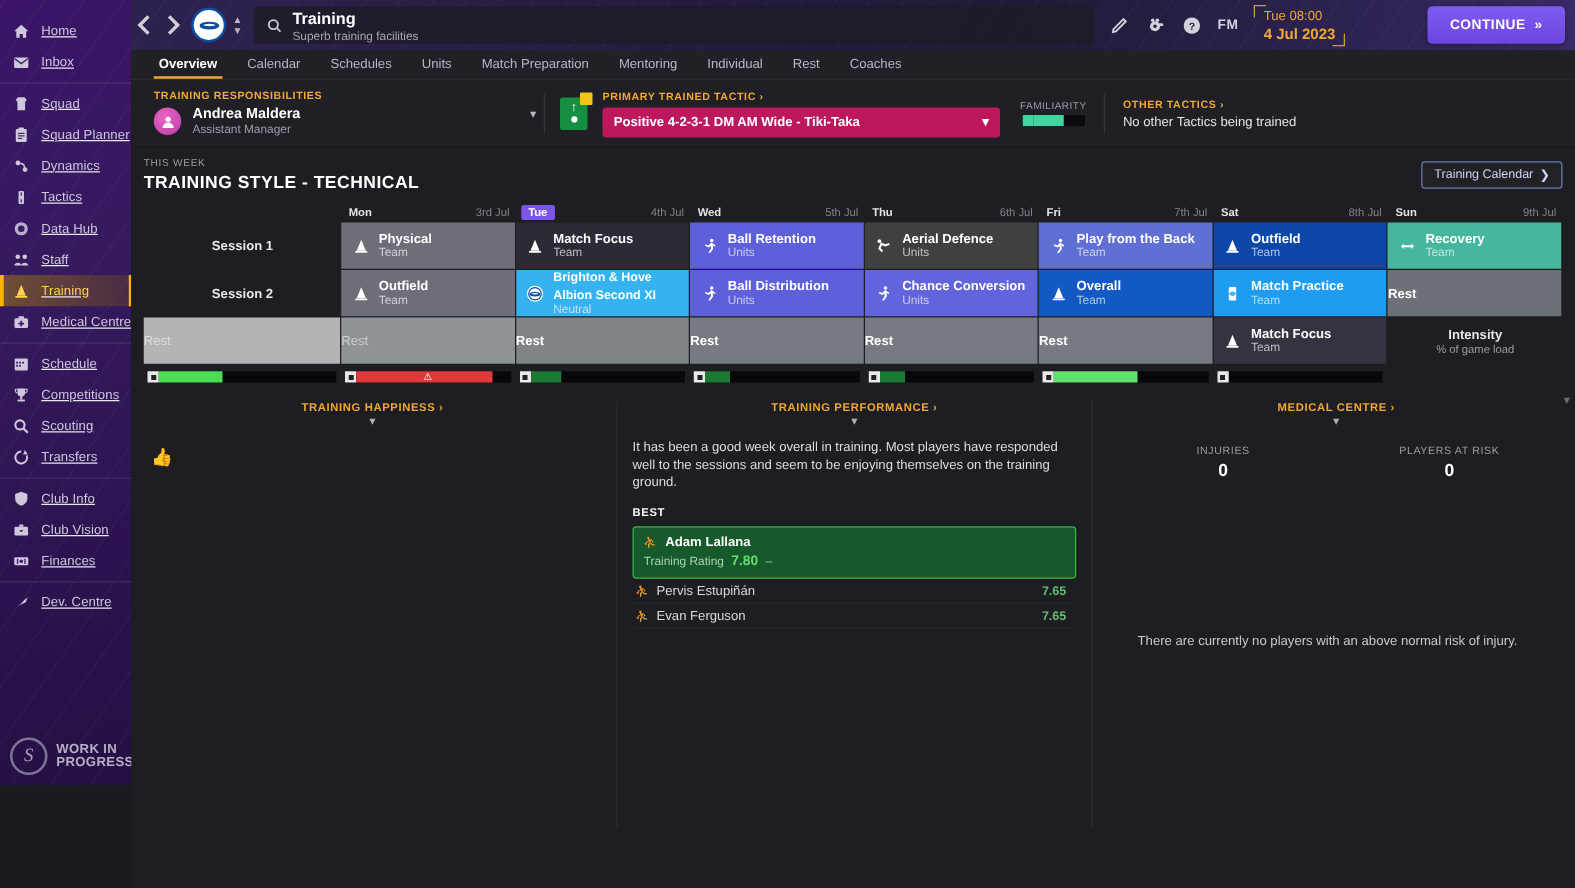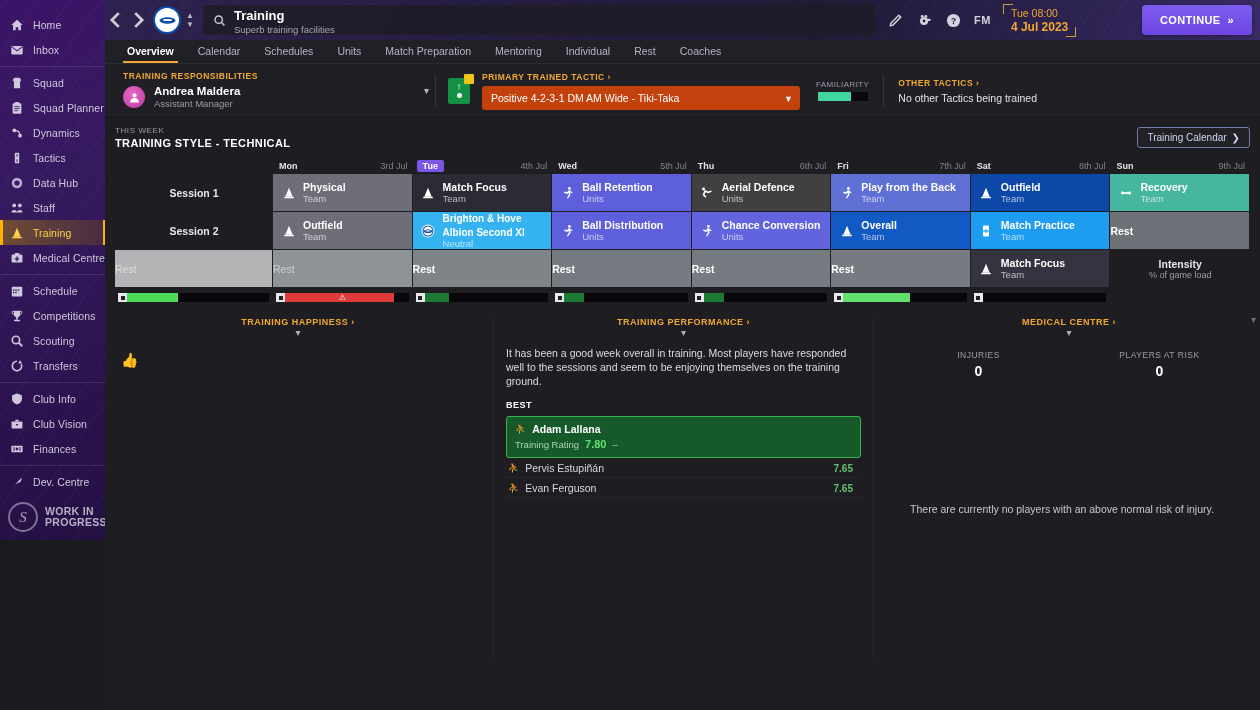--- a/index.html
+++ b/index.html
@@ -8,23 +8,23 @@
     background: #1a1a1f;
     font-family: "Liberation Sans", sans-serif;
     overflow: hidden;
     color: #e8e8ec;
     -webkit-font-smoothing: antialiased;
   }
   #app { position: relative; width: 1260px; height: 710px; display: flex; }
 
   
   #sidebar {
-    width: 105px; height: 540px; flex: 0 0 105px;
+    width: 105px; height: 628px; flex: 0 0 105px;
     background: linear-gradient(160deg, #3b1468 0%, #351a5e 35%, #2c1350 70%, #241043 100%);
-    position: relative; overflow: hidden;
+    position: relative; overflow: hidden; text-decoration: underline;
   }
   #sidebar::after{
     content:""; position:absolute; inset:0;
     background: repeating-linear-gradient(-55deg, rgba(255,255,255,0.035) 0 1px, transparent 1px 26px);
     pointer-events:none;
   }
   .nav-list { position: relative; z-index: 2; padding-top: 12px; }
   .nav-item {
     display: flex; align-items: center; gap: 9px;
     height: 25px; padding-left: 9px;
@@ -163,34 +163,34 @@
   .chev { color:#b9b9c6; font-size:10px; cursor:pointer; }
 
   .tactic-ic {
     width: 22px; height: 26px; background:#148f43; border-radius:2px; position:relative;
     display:flex; align-items:center; justify-content:center; flex-direction:column; gap:2px;
   }
   .tactic-ic .dot { width:5px; height:5px; border-radius:50%; background:#fff; }
   .tactic-ic .arr { color:#fff; font-size:10px; line-height:8px; }
   .tactic-ic .star { position:absolute; right:-4px; top:-4px; width:10px; height:10px; background:#f0c419; border-radius:1px; }
   .tac-select {
-    height: 24px; width: 318px; background:#c2410c; border-radius:3px;
+    height: 24px; width: 318px; background:#be185d; border-radius:3px;
     display:flex; align-items:center; justify-content:space-between; padding: 0 9px;
-    font-size: 10.5px; font-weight:normal; color:#fff; cursor:pointer;
+    font-size: 10.5px; font-weight:bold; color:#fff; cursor:pointer;
   }
   .fam-label { font-size: 8px; color:#9d9daa; letter-spacing:.4px; text-align:center; }
   .fam-bar { width: 50px; height: 9px; background:#0a0a0c; border-radius:1px; display:flex; align-items:center; overflow:hidden; }
   .fam-bar .fam-ic { width:9px; height:9px; background:#3fd6a0; flex:0 0 9px; }
   .fam-bar .fam-fill { height:9px; background:#3fd6a0; }
 
   
   #weekpanel { background:#1d1d22; padding: 8px 10px 0 10px; position:relative; }
   .wk-head { display:flex; align-items:center; justify-content:space-between; }
   .wk-small { font-size: 8px; color:#9d9daa; letter-spacing:.6px; text-transform:uppercase; }
-  .wk-title { font-size: 11px; font-weight:bold; color:#fff; letter-spacing:.4px; margin-top:2px; }
+  .wk-title { font-size: 14px; font-weight:bold; color:#fff; letter-spacing:.4px; margin-top:2px; }
   .calbtn {
     border:1px solid #6f7ca8; border-radius:3px; color:#cdd6ef; font-size:10px;
     padding: 4px 9px; display:flex; align-items:center; gap:5px; cursor:pointer;
     background: rgba(255,255,255,.02);
   }
 
   #grid { margin-top: 8px; display:grid; grid-template-columns: 158px repeat(7, 1fr); }
   .gh { height: 17px; display:flex; align-items:center; justify-content:space-between; font-size: 9px; }
   .gh .dayname { color:#e3e3ea; font-weight:bold; padding-left:6px; }
   .gh .daynum { color:#82828f; padding-right:5px; }

